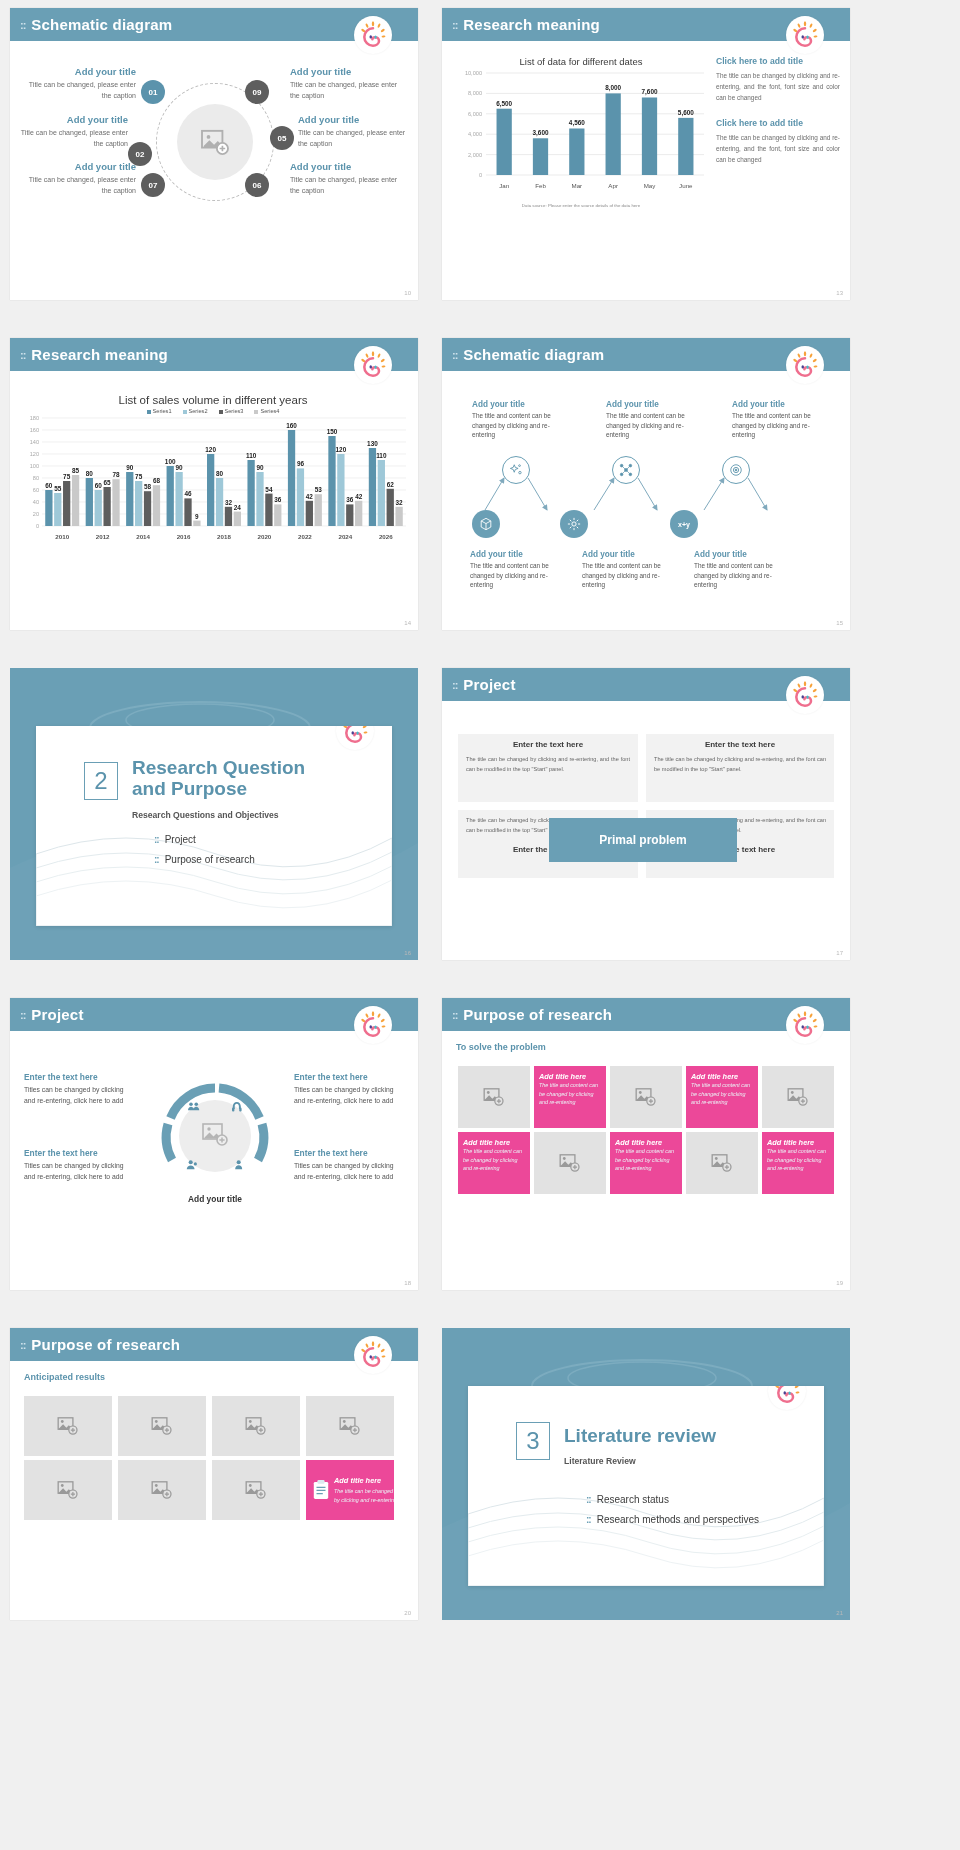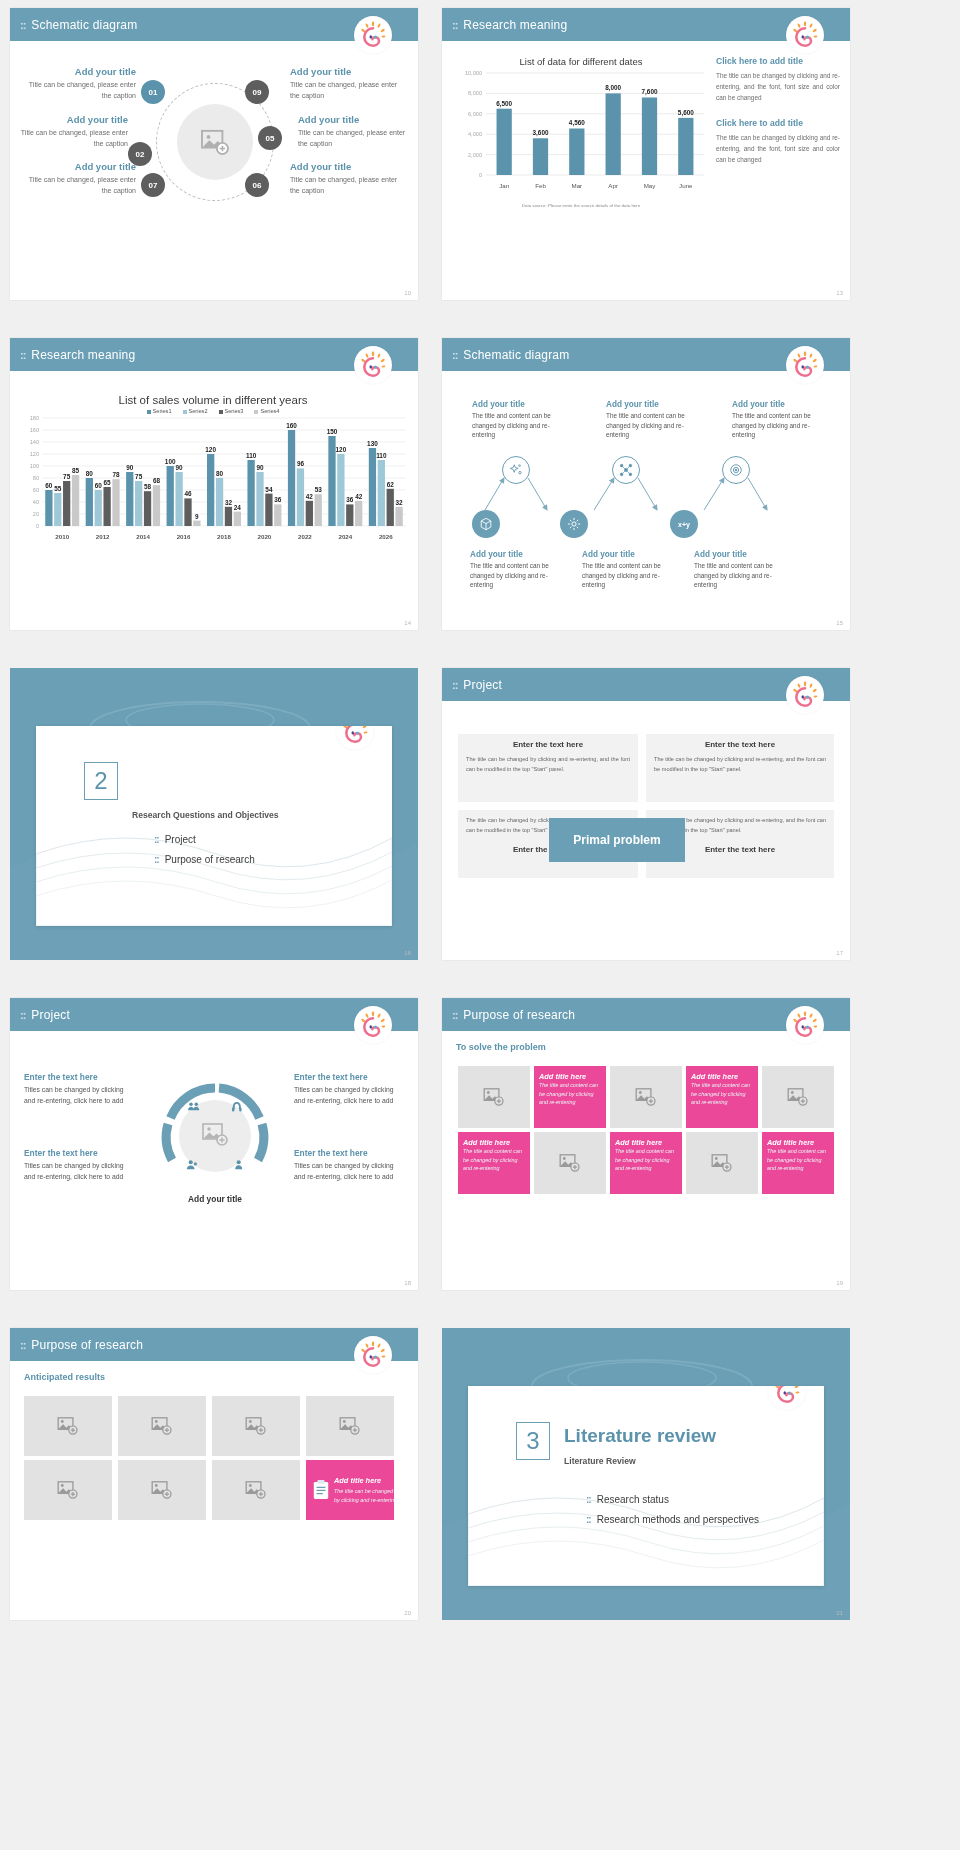--- a/index.html
+++ b/index.html
@@ -23,21 +23,21 @@
     background: #fff;
     overflow: hidden;
     box-shadow: 0 0 1px rgba(0,0,0,.18);
   }
   
   .hdr {
     height: 33px; background: #6a9fb5; position: relative;
     display: flex; align-items: center; padding-left: 10px;
   }
   .hdr .dots { color: #cfe3ec; font-size: 11px; font-weight: 700; letter-spacing: -1px; margin-right: 6px;}
-  .hdr .ttl { color: #fff; font-size: 12px; font-weight: 400; letter-spacing: .2px;}
+  .hdr .ttl { color: #fff; font-size: 15px; font-weight: 700; letter-spacing: .2px;}
   
   .logo {
     position: absolute; right: 26px; top: 8px;
     width: 38px; height: 38px; border-radius: 50%;
     background: #fff; z-index: 5;
     display: flex; align-items: center; justify-content: center;
     box-shadow: 0 0 2px rgba(0,0,0,.08);
   }
   .logo svg { width: 30px; height: 30px; }
   .pg { position: absolute; right: 7px; bottom: 4px; font-size: 6px; color: #b9b9b9; }
@@ -96,21 +96,21 @@
   .sect .big { position:absolute; left:96px; top:32px; color:#5b93ac; font-size:19px; font-weight:700; line-height:1.1;}
   .sect .sub { position:absolute; left:96px; top:84px; color:#555; font-size:8.6px; font-weight:700;}
   .sect .bul { position:absolute; left:118px; top:108px; }
   .sect .bul div { font-size:10px; color:#3c3c3c; margin-bottom:9px;}
   .sect .bul span.d { color:#6a9fb5; font-weight:700; margin-right:6px; letter-spacing:-1px;}
   
   .bx { position:absolute; background:#f2f2f2; }
   .bx .h { text-align:center; font-size:8px; font-weight:700; color:#3a3a3a; padding:6px 0 0;}
   .bx .p { font-size:5.6px; color:#666; line-height:1.7; padding:6px 8px; text-align:justify;}
   .primal {
-    position:absolute; left:107px; top:150px; width:136px; height:44px;
+    position:absolute; left:107px; top:150px; width:188px; height:44px;
     background:#6a9fb5; color:#fff; font-size:12px; font-weight:700;
     display:flex;align-items:center;justify-content:center;
   }
   
   .dn-cap { position:absolute; width:104px; }
   .dn-cap .t { color:#5b93ac; font-size:8.4px; font-weight:700; margin-bottom:3px;}
   .dn-cap .d { color:#555; font-size:6.8px; line-height:1.55;}
   
   .tile { position:absolute; display:flex; align-items:center; justify-content:center;}
   .tile.gray { background:#e2e2e2; }
@@ -161,21 +161,21 @@
         </div>
       <div class="node" style="left:118px;top:85px;margin-top:16px;">
           <span>02</span>
         </div>
       <div class="node" style="left:131px;top:132px;">
           <span>07</span>
         </div>
       <div class="node" style="left:235px;top:39px;">
           <span>09</span>
         </div>
-      <div class="node" style="left:248px;top:85px;">
+      <div class="node" style="left:260px;top:85px;">
           <span>05</span>
         </div>
       <div class="node" style="left:235px;top:132px;">
           <span>06</span>
         </div>
 
       <div class="cap r" style="left:8px;top:25px;">
         <div class="t">Add your title</div>
         <div class="d">Title can be changed, please enter the caption</div>
       </div>
@@ -520,20 +520,24 @@
       <path d="M0 200 Q100 150 200 195 T408 175 L408 292 L0 292Z" fill="#82b0c4" opacity=".5"></path>
     </svg>
     <div class="card">
       <svg width="356" height="200" style="position:absolute;left:0;top:0;">
         <path d="M0 128 Q90 96 180 128 T356 112 L356 200 L0 200Z" fill="none" stroke="#dde6ea" stroke-width="1"></path>
         <path d="M0 142 Q90 112 180 142 T356 126" fill="none" stroke="#e3ebee" stroke-width="1"></path>
         <path d="M0 156 Q90 126 180 156 T356 140" fill="none" stroke="#e8eff1" stroke-width="1"></path>
         <path d="M0 170 Q90 140 180 170 T356 154" fill="none" stroke="#edf2f4" stroke-width="1"></path>
       </svg>
       <div class="num">2</div>
+      <div class="big">
+        <div>Research Question</div>
+        <div>and Purpose</div>
+      </div>
       <div class="sub">Research Questions and Objectives</div>
       <div class="bul">
         <div><span class="d">::</span><span>Project</span></div>
         <div><span class="d">::</span><span>Purpose of research</span></div>
       </div>
       <div class="logo" style="right:18px;top:-14px;">
         <svg viewBox="0 0 40 40">
           <g fill="#f7a23b">
               <ellipse cx="20" cy="5" rx="1.6" ry="3.4"></ellipse>
               <ellipse cx="12" cy="7.5" rx="1.5" ry="3" transform="rotate(-25 12 7.5)"></ellipse>

